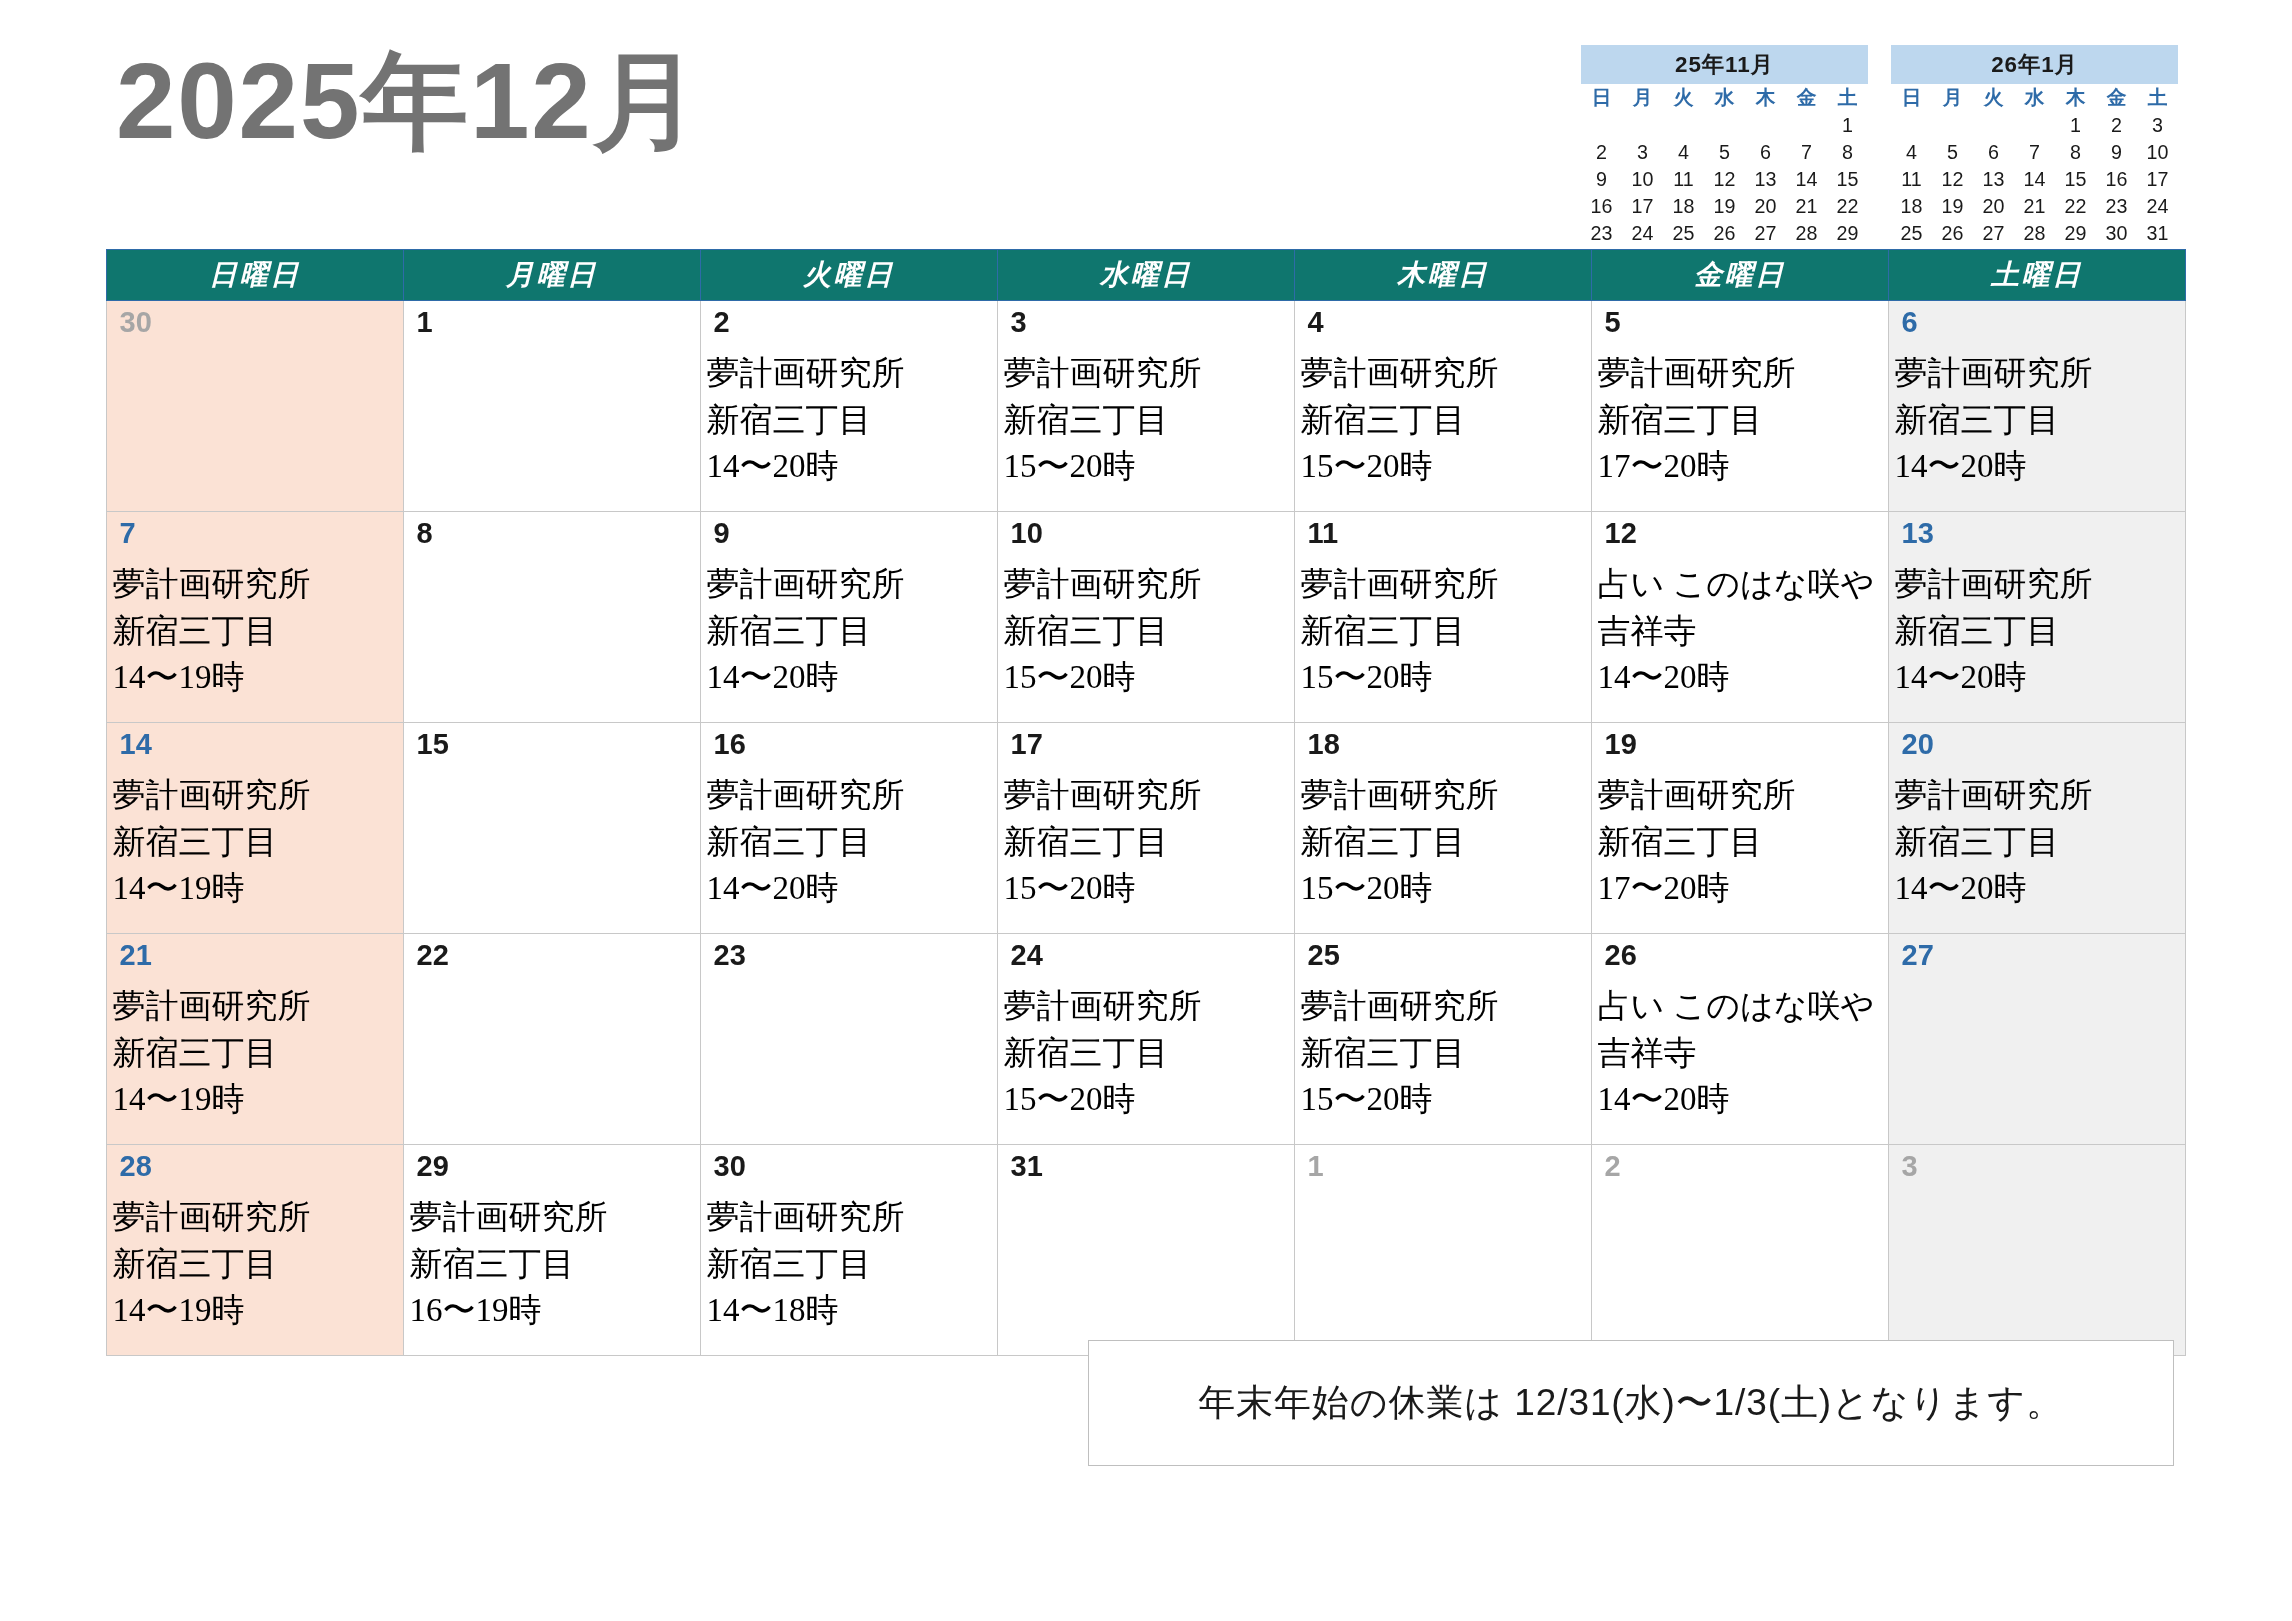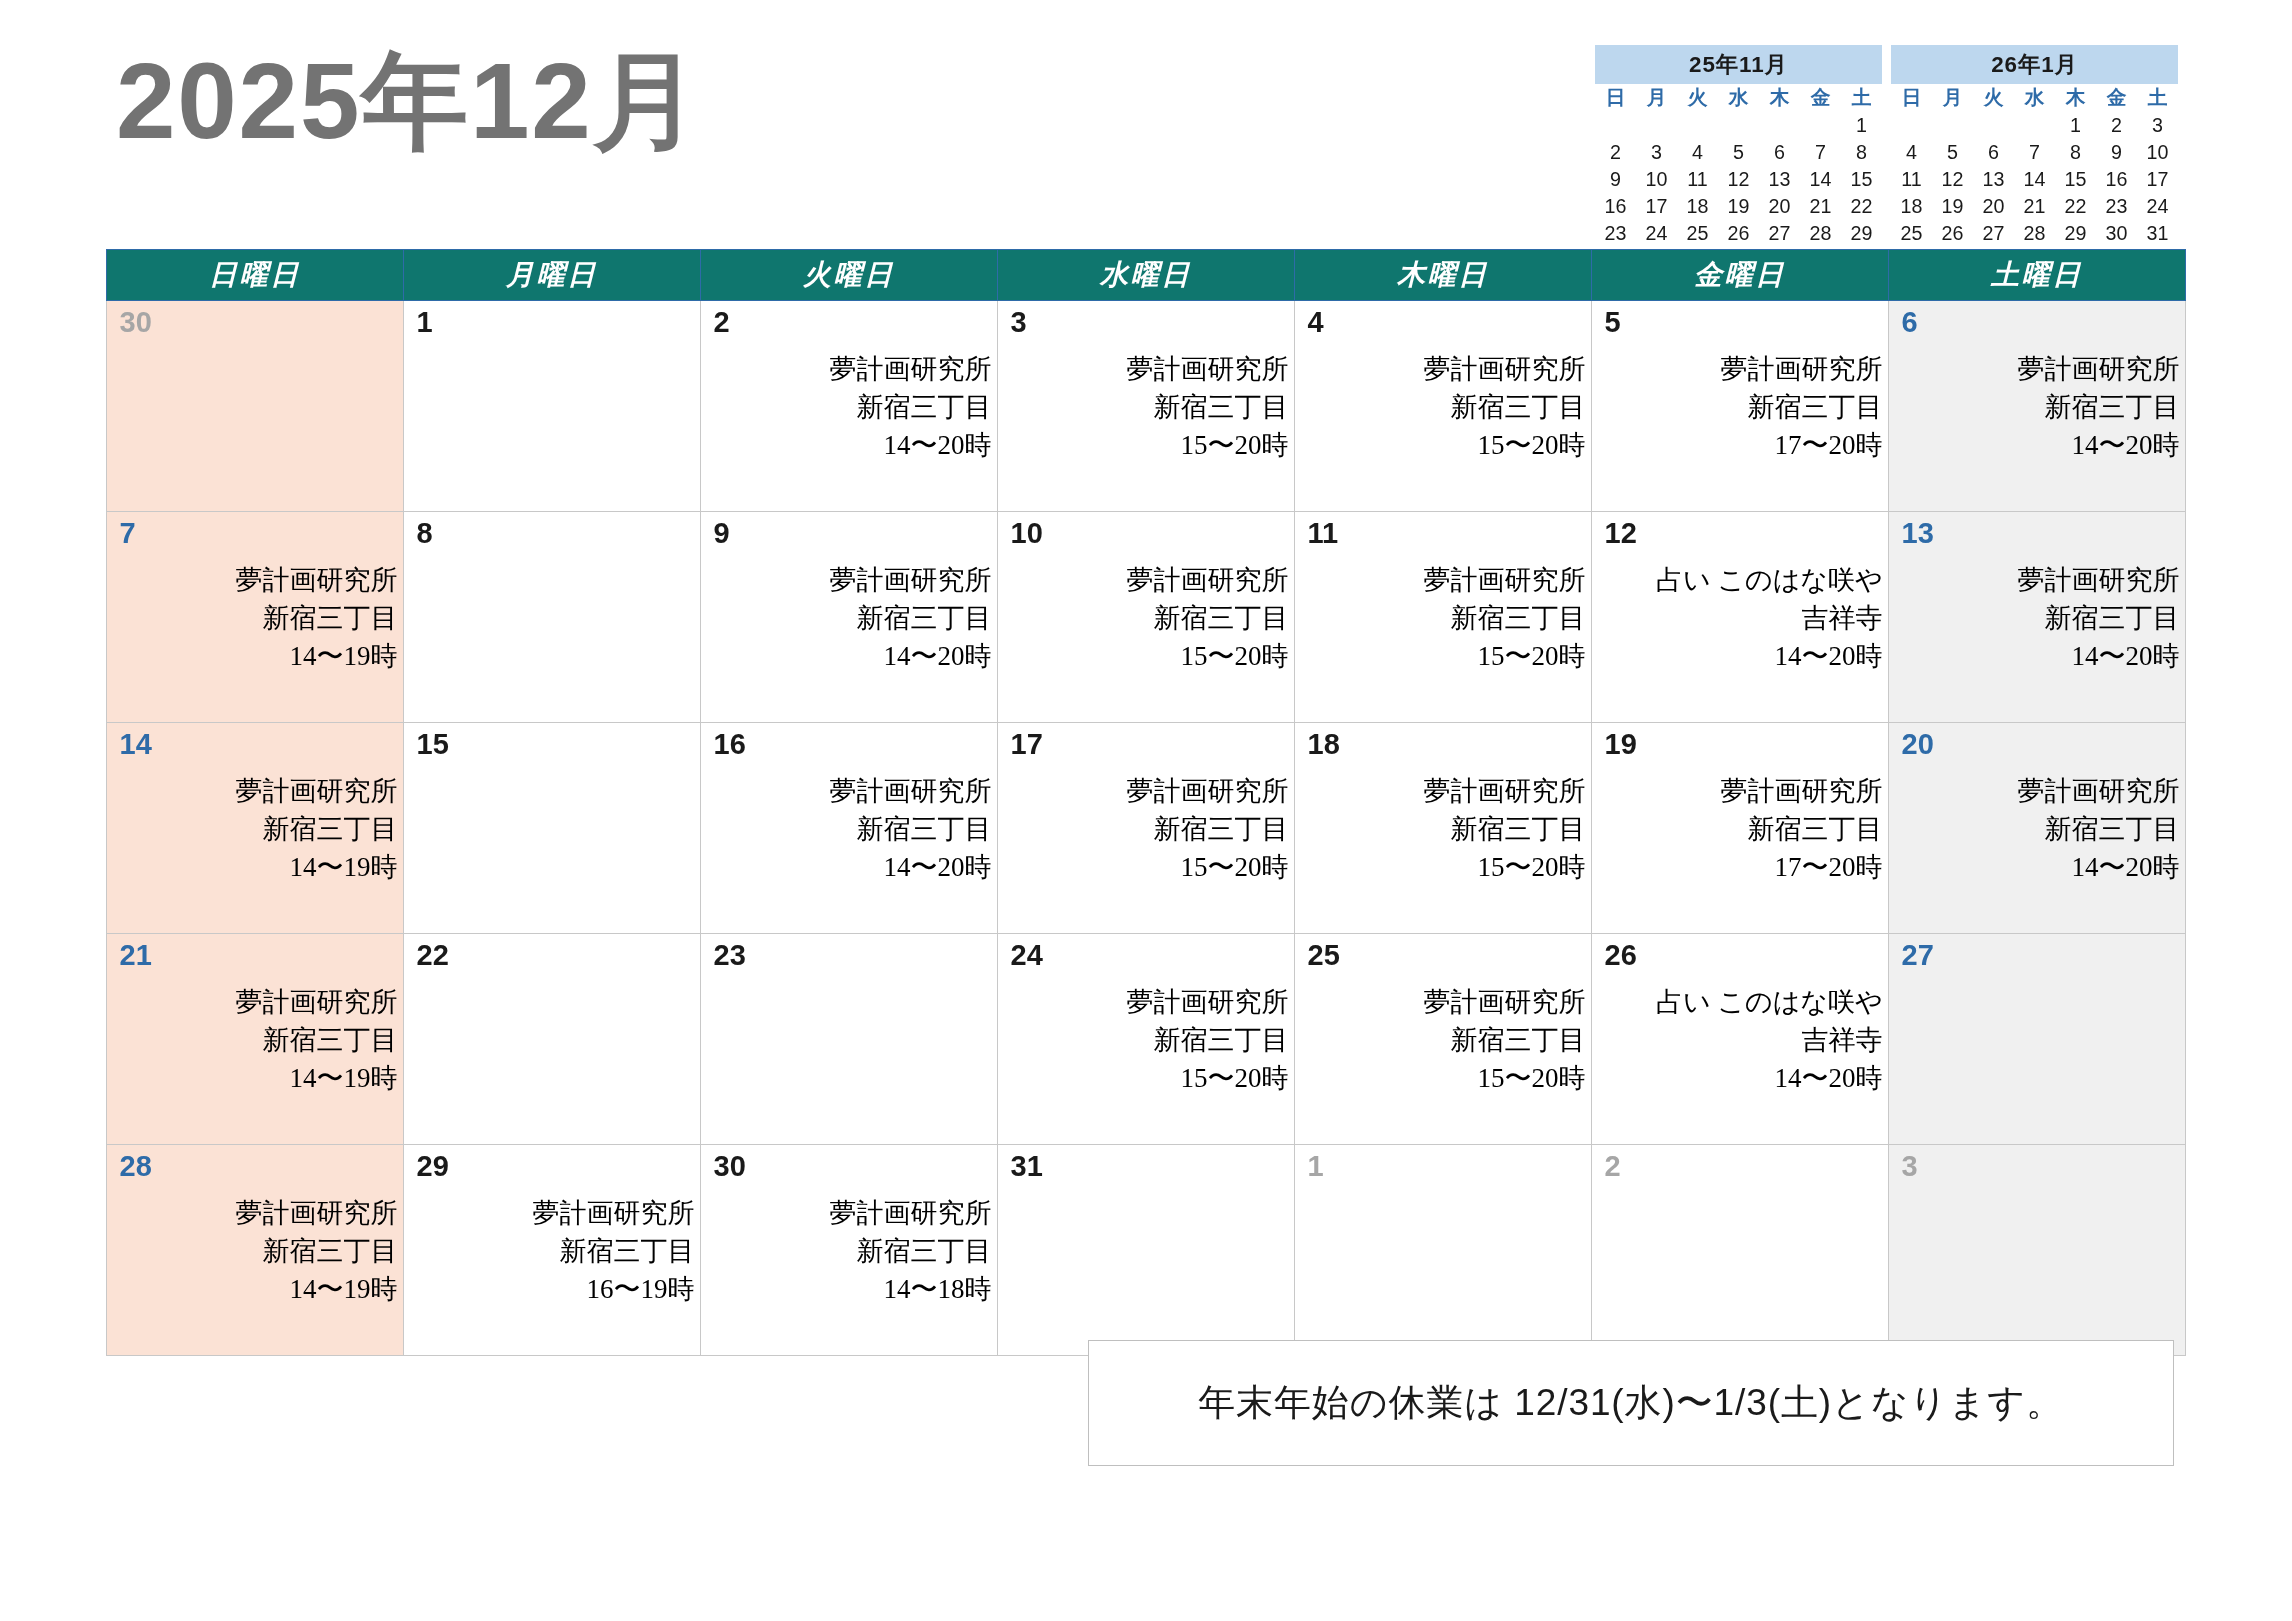--- a/index.html
+++ b/index.html
@@ -28,21 +28,21 @@
     line-height: 1.1;
     white-space: nowrap;
   }
 
   
   .mini-wrap {
     position: absolute;
     top: 45px;
     right: 115px;
     display: flex;
-    gap: 9px;
+    gap: 23px;
   }
   .mini {
     width: 287px;
     font-family: "Liberation Sans", sans-serif;
   }
   .mini-head {
     background: #bdd7ee;
     color: #1a1a1a;
     text-align: center;
     font-size: 22.4px;
@@ -105,23 +105,23 @@
     font-weight: bold;
     padding: 7.2px 0 0 12.5px;
     line-height: 1;
   }
   .daynum.c-blue { color: #2e6ba8; }
   .daynum.c-dark { color: #1a1a1a; }
   .daynum.c-grey { color: #a6a6a6; }
 
   .ev {
     margin-top: 12.5px;
-    text-align: right;
+    text-align: left;
     font-family: "Liberation Serif", serif;
-    font-size: 27px;
+    font-size: 33px;
     line-height: 1.42;
     color: #000000;
     padding: 0 5.4px;
     white-space: pre-line;
   }
 
   
   .notice {
     position: absolute;
     left: 1088px;

